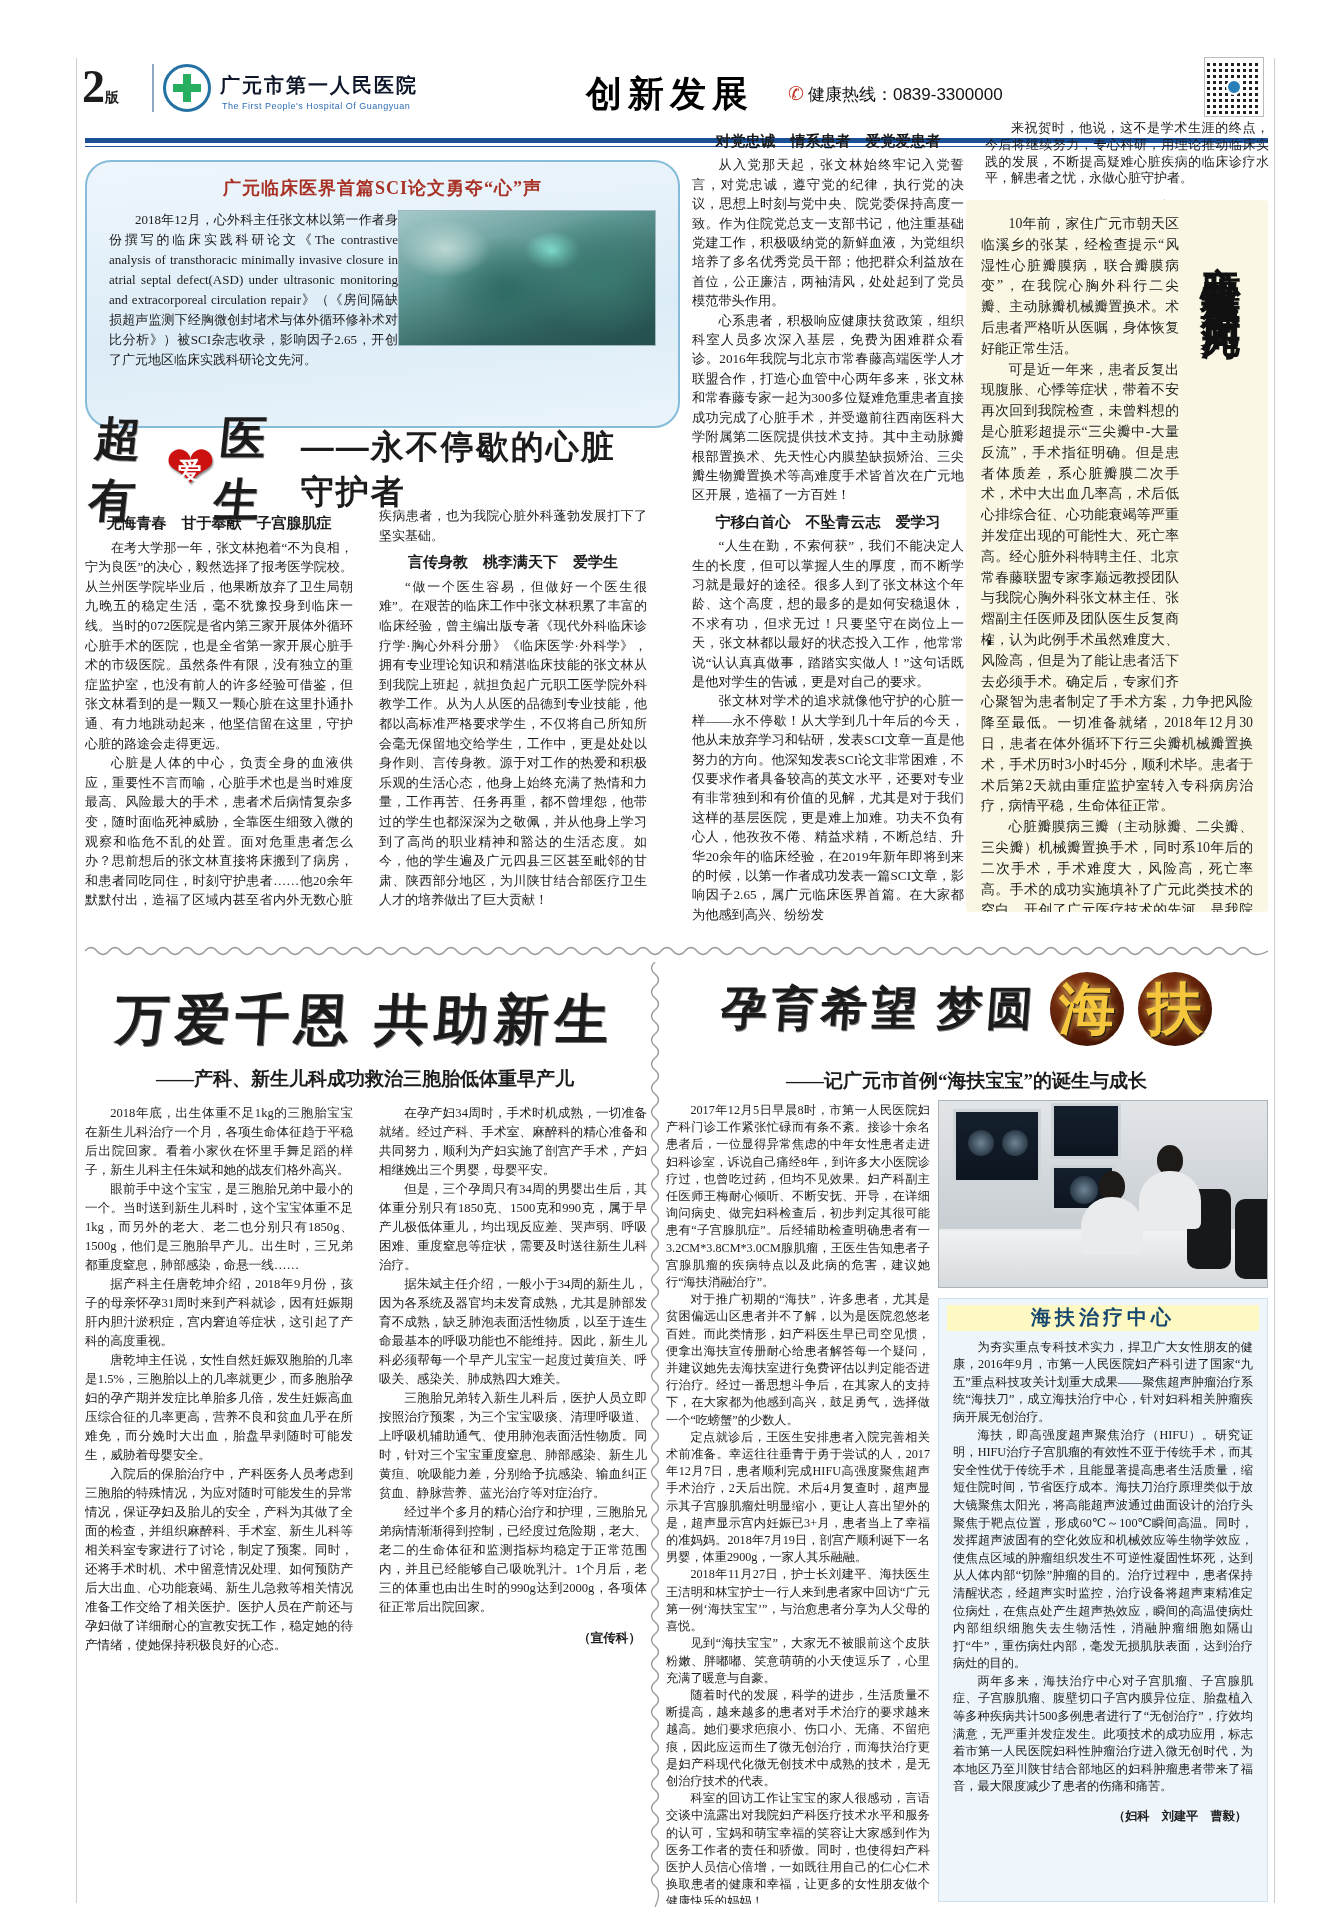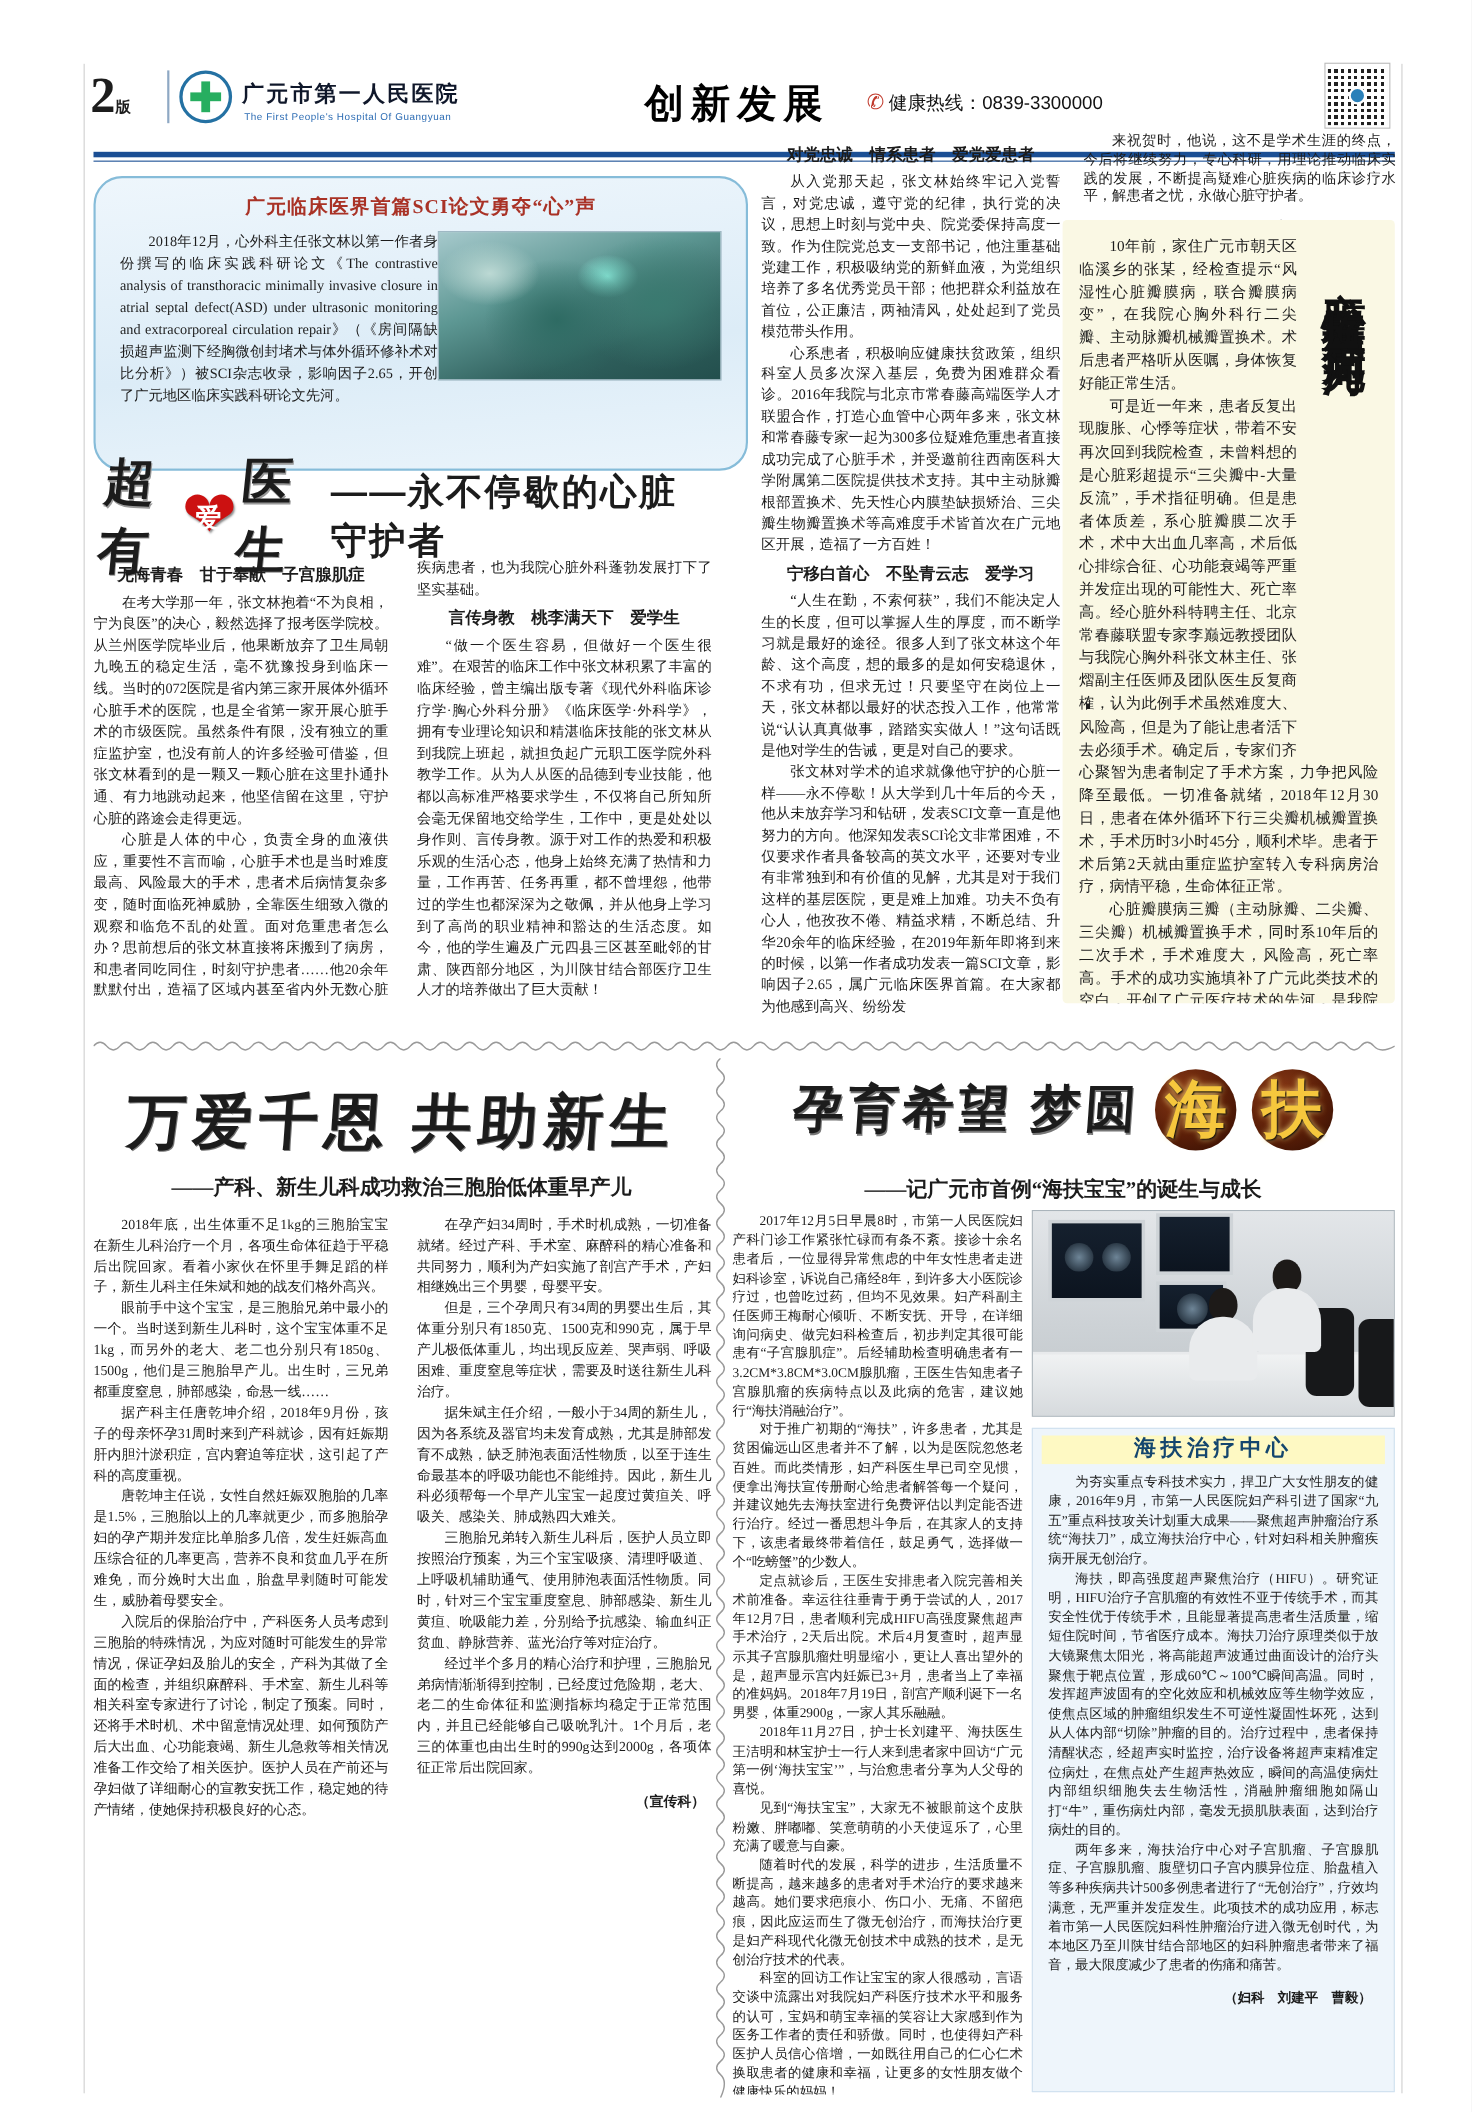--- a/index.html
+++ b/index.html
@@ -228,21 +228,21 @@
 
   <div class="abs haifu-title">
     <span class="pre">孕育希望  梦圆</span>
     <span class="gold-char">海</span>
     <span class="gold-char">扶</span>
   </div>
   <div class="abs haifu-sub">——记广元市首例“海扶宝宝”的诞生与成长</div>
   <div class="abs haifu-body">
     <div>
         <p class="para">2017年12月5日早晨8时，市第一人民医院妇产科门诊工作紧张忙碌而有条不紊。接诊十余名患者后，一位显得异常焦虑的中年女性患者走进妇科诊室，诉说自己痛经8年，到许多大小医院诊疗过，也曾吃过药，但均不见效果。妇产科副主任医师王梅耐心倾听、不断安抚、开导，在详细询问病史、做完妇科检查后，初步判定其很可能患有“子宫腺肌症”。后经辅助检查明确患者有一3.2CM*3.8CM*3.0CM腺肌瘤，王医生告知患者子宫腺肌瘤的疾病特点以及此病的危害，建议她行“海扶消融治疗”。</p>
-        <p class="para">对于推广初期的“海扶”，许多患者，尤其是贫困偏远山区患者并不了解，以为是医院忽悠老百姓。而此类情形，妇产科医生早已司空见惯，便拿出海扶宣传册耐心给患者解答每一个疑问，并建议她先去海扶室进行免费评估以判定能否进行治疗。经过一番思想斗争后，在其家人的支持下，该患者最终带着信任，鼓足勇气，选择做一个“吃螃蟹”的少数人。</p>
+        <p class="para">对于推广初期的“海扶”，许多患者，尤其是贫困偏远山区患者并不了解，以为是医院忽悠老百姓。而此类情形，妇产科医生早已司空见惯，便拿出海扶宣传册耐心给患者解答每一个疑问，并建议她先去海扶室进行免费评估以判定能否进行治疗。经过一番思想斗争后，在其家人的支持下，在大家都为他感到高兴，鼓足勇气，选择做一个“吃螃蟹”的少数人。</p>
         <p class="para">定点就诊后，王医生安排患者入院完善相关术前准备。幸运往往垂青于勇于尝试的人，2017年12月7日，患者顺利完成HIFU高强度聚焦超声手术治疗，2天后出院。术后4月复查时，超声显示其子宫腺肌瘤灶明显缩小，更让人喜出望外的是，超声显示宫内妊娠已3+月，患者当上了幸福的准妈妈。2018年7月19日，剖宫产顺利诞下一名男婴，体重2900g，一家人其乐融融。</p>
         <p class="para">2018年11月27日，护士长刘建平、海扶医生王洁明和林宝护士一行人来到患者家中回访“广元第一例‘海扶宝宝’”，与治愈患者分享为人父母的喜悦。</p>
         <p class="para">见到“海扶宝宝”，大家无不被眼前这个皮肤粉嫩、胖嘟嘟、笑意萌萌的小天使逗乐了，心里充满了暖意与自豪。</p>
         <p class="para">随着时代的发展，科学的进步，生活质量不断提高，越来越多的患者对手术治疗的要求越来越高。她们要求疤痕小、伤口小、无痛、不留疤痕，因此应运而生了微无创治疗，而海扶治疗更是妇产科现代化微无创技术中成熟的技术，是无创治疗技术的代表。</p>
         <p class="para">科室的回访工作让宝宝的家人很感动，言语交谈中流露出对我院妇产科医疗技术水平和服务的认可，宝妈和萌宝幸福的笑容让大家感到作为医务工作者的责任和骄傲。同时，也使得妇产科医护人员信心倍增，一如既往用自己的仁心仁术换取患者的健康和幸福，让更多的女性朋友做个健康快乐的妈妈！</p>
       </div>
   </div>
 
   <div class="abs haifu-photo">
     <div class="monitor" style="left:14px; top:8px; width:88px; height:74px;">

